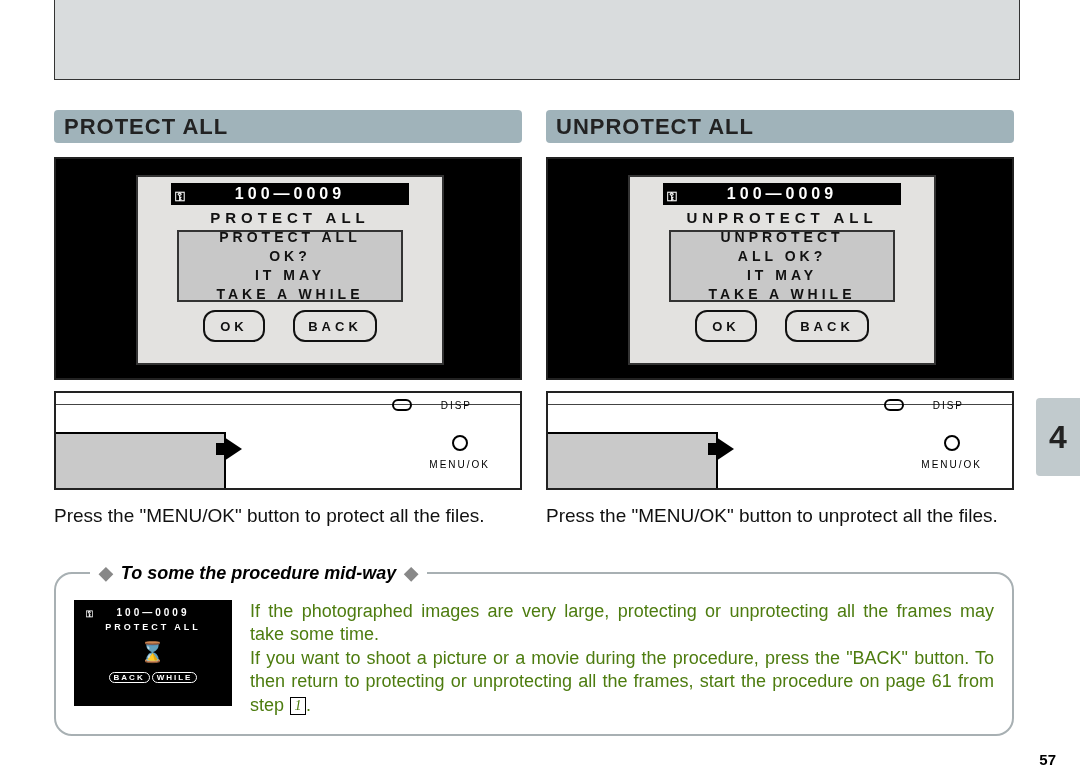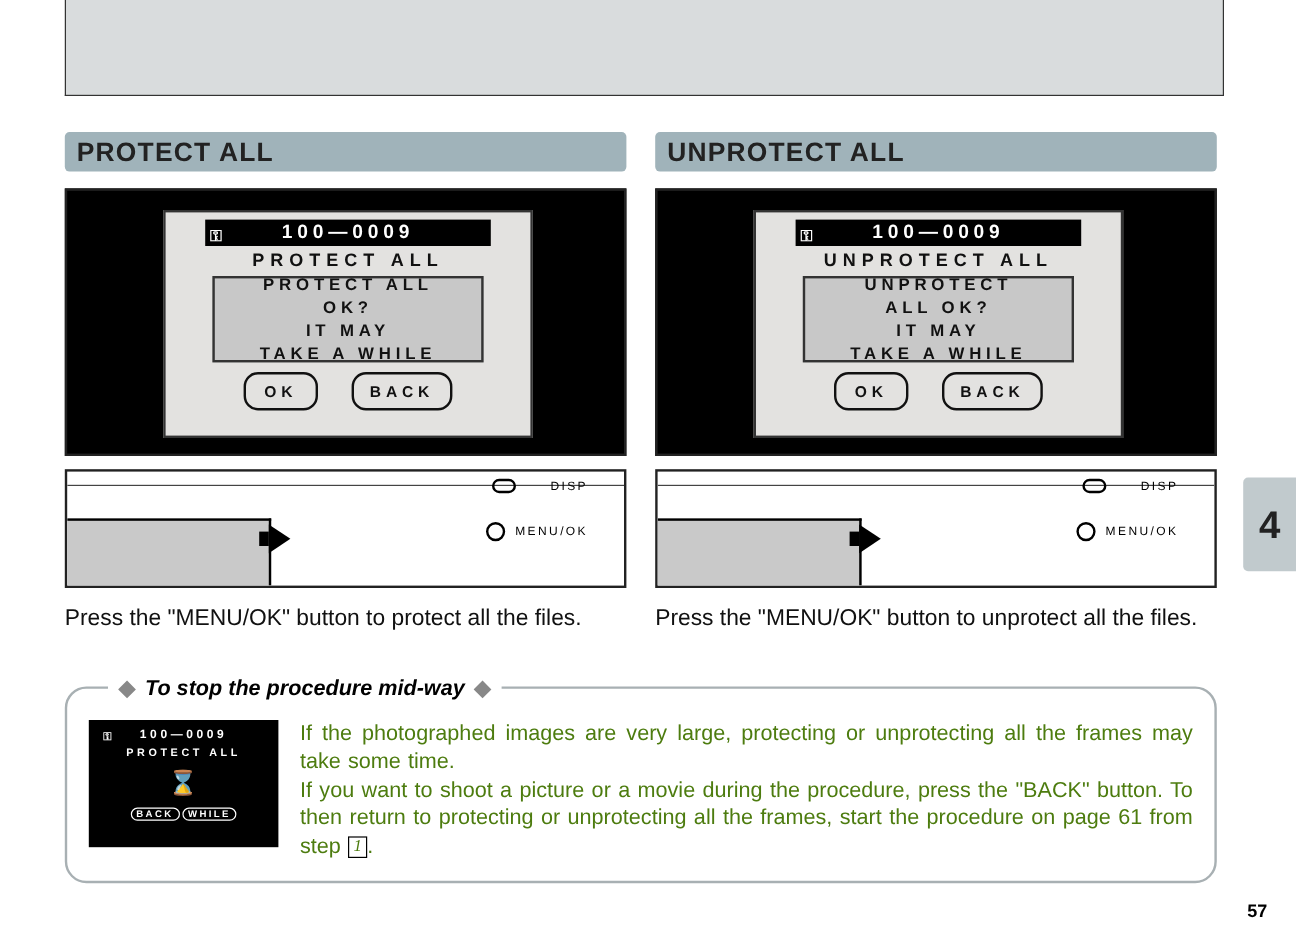--- a/index.html
+++ b/index.html
@@ -14,25 +14,25 @@
   .lcd-title { margin: 6px auto 0; width: 238px; height: 22px; background: #000; color: #fff; text-align: center; font-size: 16px; letter-spacing: 4px; font-weight: bold; position: relative; line-height:22px; }
   .key-icon { position: absolute; left: 4px; top: 3px; font-size: 13px; color: #fff; letter-spacing:0; }
   .lcd-line1 { text-align: center; font-weight: bold; font-size: 15px; letter-spacing: 5px; margin-top: 4px; color: #111; }
   .dialog { margin: 4px auto 0; width: 226px; height: 72px; background: #c8c8c8; border: 2px solid #333; display: flex; flex-direction: column; justify-content: center; align-items: center; font-weight: bold; font-size: 14px; letter-spacing: 4px; color: #111; line-height: 1.35; text-align:center; }
   .lcd-buttons { display: flex; justify-content: center; gap: 28px; margin-top: 8px; }
   .pill { display: flex; align-items: center; justify-content: center; width: 62px; height: 32px; border: 2px solid #111; border-radius: 12px; font-weight: bold; font-size: 13px; letter-spacing: 4px; color: #111; background: #e3e2e0; }
   .pill.wide { width: 84px; }
   .camera-strip { margin-top: 11px; width: 100%; height: 99px; border: 2px solid #222; position: relative; background: #fff; overflow: hidden; }
   .strip-grey { position: absolute; left: 0; bottom: 0; width: 170px; height: 56px; background: #c9c9c9; border-top: 2px solid #000; border-right: 2px solid #000; }
   .strip-top { position: absolute; left:0; top:0; width:100%; height:12px; border-bottom:1px solid #444; }
-  .disp-row { position: absolute; right: 30px; top: 6px; display: flex; align-items: center; gap: 29px; }
+  .disp-row { position: absolute; right: 48px; top: 6px; display: flex; align-items: center; gap: 29px; }
   .little-btn { width: 20px; height: 12px; border: 2px solid #000; border-radius: 6px; }
   .little-circ { width: 16px; height: 16px; border: 2px solid #000; border-radius: 50%; }
   .little-label { font-size: 10px; letter-spacing: 2px; color: #000; }
-  .menu-row { position: absolute; right: 30px; top: 42px; display: flex; align-items: center; gap: 8px; }
+  .menu-row { position: absolute; right: 30px; top: 42px; display: flex; align-items: center; gap: 8px; flex-direction: column; }
   .arrow { position: absolute; left: 168px; top: 44px; width: 0; height: 0; border-top: 12px solid transparent; border-bottom: 12px solid transparent; border-left: 18px solid #000; }
   .arrow::before { content:""; position:absolute; left:-26px; top:-6px; width:8px; height:12px; background:#000; }
   .instruction { margin-top: 14px; font-size: 19px; color: #111; text-align: justify; line-height: 1.25; }
   
   .tip-box { position: absolute; left: 54px; top: 572px; width: 960px; height: 164px; border: 2px solid #a8b0b3; border-radius: 18px; padding: 22px 18px 14px 18px; }
   .tip-title { position: absolute; top: -12px; left: 34px; background: #fff; padding: 0 6px; font-size: 18px; font-weight: bold; font-style: italic; color: #000; }
   .diamond { color: #888; font-style: normal; margin: 0 3px; }
   .tip-content { display: flex; gap: 18px; align-items: flex-start; margin-top: 4px; }
   .mini-lcd { width: 158px; height: 106px; background: #000; flex: 0 0 158px; position: relative; padding: 6px 10px; }
   .mini-title { width: 138px; height: 14px; margin:0 auto; background: #000; color: #fff; text-align: center; font-size: 10px; letter-spacing: 3px; font-weight: bold; position: relative; line-height:14px; }
@@ -129,21 +129,21 @@
         <span class="little-label">MENU/OK</span>
       </div>
     </div>
     <p class="instruction">Press the "MENU/OK" button to unprotect all the files.</p>
   </div>
 </div>
 
 <div class="tip-box">
   <div class="tip-title">
     <span class="diamond">◆</span>
-    <span>To stop the procedure mid-way</span>
+    <span>To some the procedure mid-way</span>
     <span class="diamond">◆</span>
   </div>
   <div class="tip-content">
     <div class="mini-lcd">
       <div class="mini-title">
         <span class="key-icon">⚿</span>
         <span>100—0009</span>
       </div>
       <div class="mini-line">PROTECT ALL</div>
       <div class="hourglass">⌛</div>

